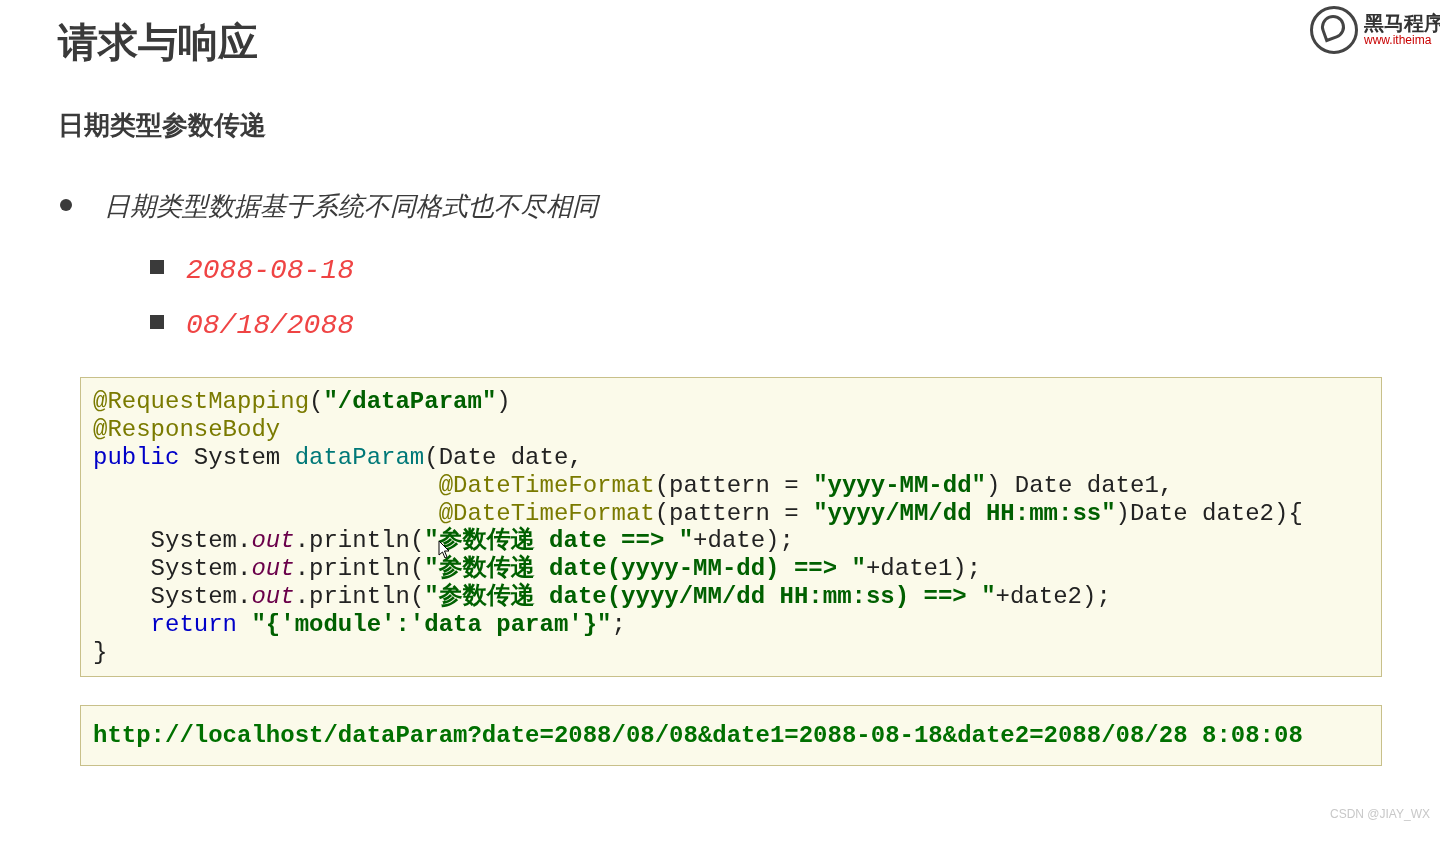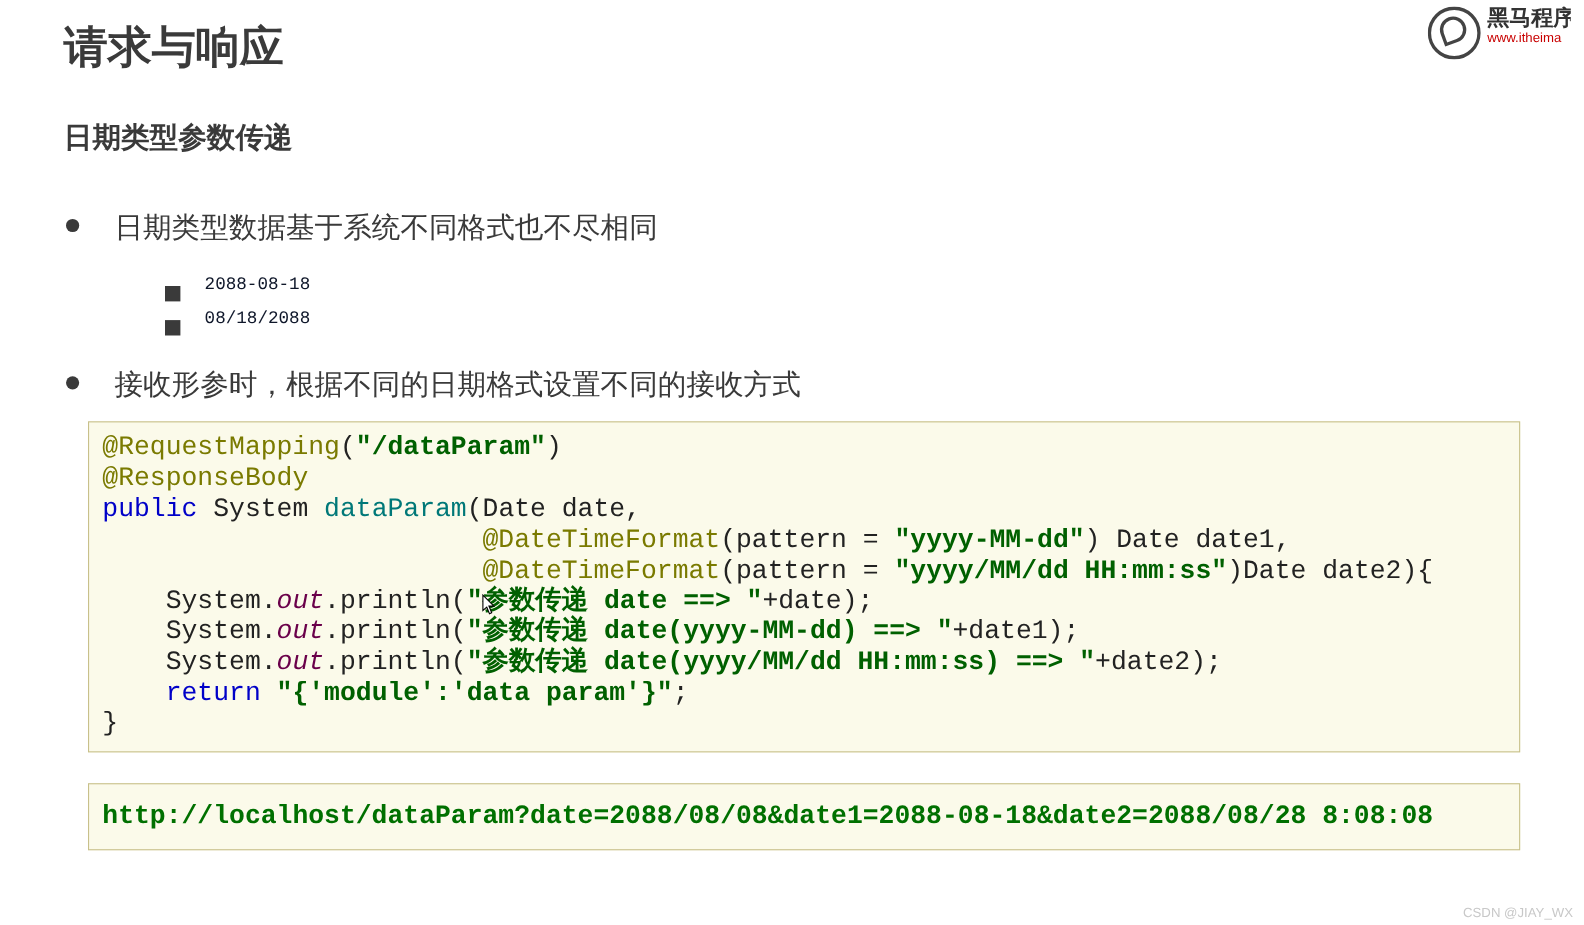--- a/index.html
+++ b/index.html
@@ -13,23 +13,23 @@
     overflow: hidden;
   }
   .page {
     position: relative;
     padding: 15px 58px 0 58px;
     box-sizing: border-box;
   }
   .logo {
     position: absolute;
     top: 6px;
-    right: 12px;
+    right: 0;
     display: flex;
-    align-items: flex-start;
+    align-items: center;
     gap: 6px;
     overflow: hidden;
     width: 130px;
   }
   .logo-mark {
     width: 48px;
     height: 48px;
     border: 3px solid #444;
     border-radius: 50%;
     box-sizing: border-box;
@@ -71,20 +71,21 @@
   h2.subtitle {
     font-size: 26px;
     font-weight: 700;
     margin: 0 0 44px 0;
     color: #3a3a3a;
   }
   ul.top {
     list-style: none;
     padding: 0 0 0 0;
     margin: 0;
+    font-style: italic;
   }
   ul.top > li {
     position: relative;
     padding-left: 46px;
     font-size: 26px;
     line-height: 1.5;
     margin-bottom: 14px;
     color: #3a3a3a;
   }
   ul.top > li::before {
@@ -98,24 +99,24 @@
     border-radius: 50%;
   }
   ul.sub {
     list-style: none;
     padding: 0;
     margin: 18px 0 24px 0;
   }
   ul.sub > li {
     position: relative;
     padding-left: 82px;
-    font-size: 16px;
+    font-size: 28px;
     font-family: Consolas, "Courier New", monospace;
     line-height: 1.95;
-    color: #0f172a;
+    color: #ef4444;
   }
   ul.sub > li::before {
     content: "";
     position: absolute;
     left: 46px;
     top: 16px;
     width: 14px;
     height: 14px;
     background: #3a3a3a;
   }
@@ -143,21 +144,21 @@
     padding: 16px 12px;
     font-family: Consolas, "Courier New", monospace;
     font-size: 24px;
     font-weight: 700;
     color: #007000;
     box-sizing: border-box;
   }
   .watermark {
     position: absolute;
     right: 10px;
-    bottom: 4px;
+    bottom: 20px;
     font-size: 12px;
     color: #c8c8c8;
     font-family: Arial, sans-serif;
   }
   .cursor {
     position: absolute;
     left: 438px;
     top: 540px;
     width: 14px;
     height: 20px;
@@ -181,21 +182,20 @@
   <h2 class="subtitle">日期类型参数传递</h2>
 
   <ul class="top">
     <li>
       <span>日期类型数据基于系统不同格式也不尽相同</span>
       <ul class="sub">
         <li>2088-08-18</li>
         <li>08/18/2088</li>
       </ul>
     </li>
-    <li>接收形参时，根据不同的日期格式设置不同的接收方式</li>
   </ul>
 
   <div class="code-block"><span class="anno">@RequestMapping</span><span>(</span><span class="str">"/dataParam"</span><span>)</span>
 <span class="anno">@ResponseBody</span>
 <span class="kw">public</span><span> System </span><span class="method">dataParam</span><span>(Date date,</span>
 <span>                        </span><span class="anno">@DateTimeFormat</span><span>(pattern = </span><span class="str">"yyyy-MM-dd"</span><span>) Date date1,</span>
 <span>                        </span><span class="anno">@DateTimeFormat</span><span>(pattern = </span><span class="str">"yyyy/MM/dd HH:mm:ss"</span><span>)Date date2){</span>
 <span>    </span><span>System.</span><span class="field">out</span><span>.println(</span><span class="str">"参数传递 date ==&gt; "</span><span>+date);</span>
 <span>    </span><span>System.</span><span class="field">out</span><span>.println(</span><span class="str">"参数传递 date(yyyy-MM-dd) ==&gt; "</span><span>+date1);</span>
 <span>    </span><span>System.</span><span class="field">out</span><span>.println(</span><span class="str">"参数传递 date(yyyy/MM/dd HH:mm:ss) ==&gt; "</span><span>+date2);</span>

